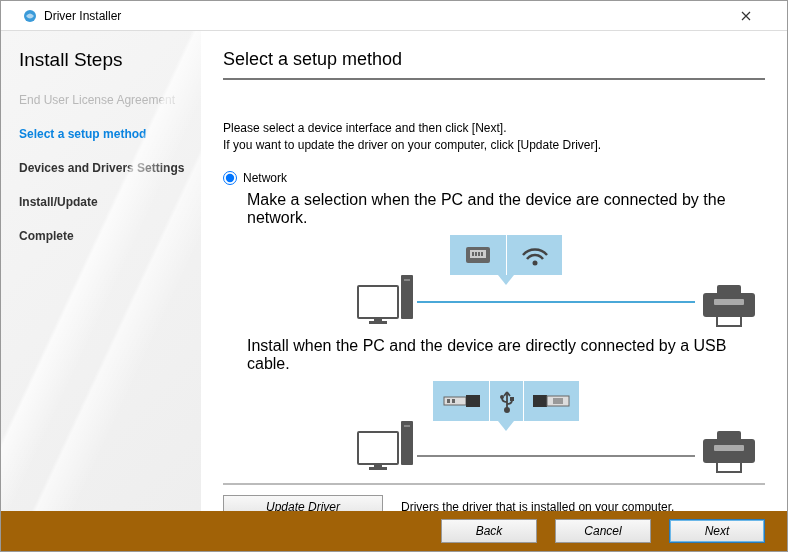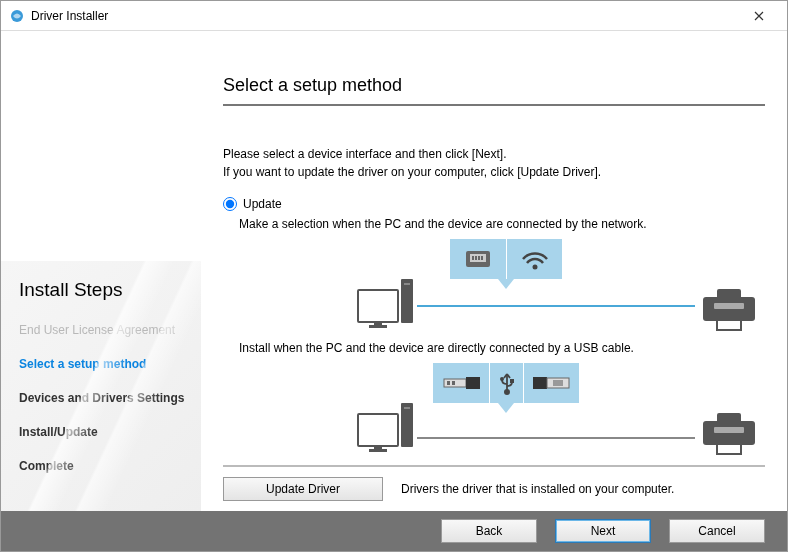--- a/index.html
+++ b/index.html
@@ -10,38 +10,37 @@
     color: #000;
     width: 788px;
     height: 552px;
     overflow: hidden;
     border: 1px solid #999;
   }
   .titlebar {
     height: 30px;
     display: flex;
     align-items: center;
-    padding: 0 8px;
+    padding: 0 21px;
     border-bottom: 1px solid #ddd;
   }
   .titlebar .app-icon {
     width: 16px; height: 16px;
     margin-right: 6px;
     display: flex; align-items: center; justify-content: center;
   }
   .titlebar .title { flex: 1; font-size: 12px; }
   .titlebar .close {
     width: 40px; height: 28px;
     display: flex; align-items: center; justify-content: center;
     cursor: pointer;
   }
   .body {
     display: flex;
     height: 480px;
-    align-items: flex-end;
   }
   .sidebar {
     width: 200px;
     background: linear-gradient(135deg, #f6f6f6 0%, #eeeeee 100%);
     padding: 18px 14px 18px 18px;
     position: relative;
   }
   .sidebar::after {
     content: "";
     position: absolute;
@@ -72,21 +71,21 @@
   .main h1 {
     font-size: 18px;
     font-weight: 400;
     margin-bottom: 8px;
   }
   .rule { height: 2px; background: #777; margin-bottom: 14px; }
   .intro { font-size: 12px; line-height: 1.45; margin-bottom: 16px; margin-top: 40px; }
   .opt { margin-bottom: 8px; }
   .opt-row { display: flex; align-items: center; gap: 6px; margin-bottom: 6px; }
   .opt-row input[type=radio] { width: 14px; height: 14px; }
-  .opt-desc { margin-left: 16px; font-size: 12px; margin-bottom: 8px; }
+  .opt-desc { margin-left: 24px; font-size: 16px; margin-bottom: 8px; }
   .illus {
     margin-left: 24px;
     height: 88px;
     position: relative;
     margin-bottom: 14px;
   }
   .pc-icon {
     position: absolute;
     left: 110px; bottom: 4px;
     display: flex; align-items: flex-end; gap: 2px;
@@ -158,25 +157,26 @@
   }
   .bottom-rule { height: 2px; background: #bbb; margin: 6px 0 10px 0; }
   .update-row { display: flex; align-items: center; gap: 18px; }
   .btn {
     min-width: 96px; height: 24px;
     background: linear-gradient(#f8f8f8, #e4e4e4);
     border: 1px solid #999;
     font-size: 12px;
     cursor: pointer;
     padding: 0 18px;
+    font-style: italic;
   }
   .btn.wide { min-width: 160px; }
   .footer {
     height: 40px;
-    background: #737373;
+    background: #a16207;
     display: flex;
     align-items: center;
     justify-content: flex-end;
     gap: 18px;
     padding: 0 22px;
   }
   .footer .btn { min-width: 96px; }
   .footer .btn.primary {
     border: 1px solid #2a7ab8;
     box-shadow: 0 0 0 1px #6bb7e8 inset;
@@ -214,21 +214,21 @@
     <h1>Select a setup method</h1>
     <div class="rule"></div>
     <div class="intro">
       <div>Please select a device interface and then click [Next].</div>
       <div>If you want to update the driver on your computer, click [Update Driver].</div>
     </div>
 
     <div class="opt">
       <label class="opt-row">
         <input type="radio" name="method" checked="" style="">
-        <span>Update</span>
+        <span>Network</span>
       </label>
       <div class="opt-desc">Make a selection when the PC and the device are connected by the network.</div>
       <div class="illus">
         <div class="callout">
           <div class="box">
             <svg width="36" height="28" viewBox="0 0 36 28">
                 <rect x="6" y="6" width="24" height="16" rx="2" fill="#666"></rect>
                 <rect x="10" y="9" width="16" height="8" fill="#ccc"></rect>
                 <rect x="12" y="11" width="2" height="4" fill="#666"></rect>
                 <rect x="15" y="11" width="2" height="4" fill="#666"></rect>
@@ -310,15 +310,15 @@
     <div class="bottom-rule"></div>
     <div class="update-row">
       <button class="btn wide">Update Driver</button>
       <span>Drivers the driver that is installed on your computer.</span>
     </div>
   </div>
 </div>
 
 <div class="footer">
   <button class="btn">Back</button>
+  <button class="btn">Cancel</button>
   <button class="btn primary">Next</button>
-  <button class="btn">Cancel</button>
 </div>
 
 </body></html>

